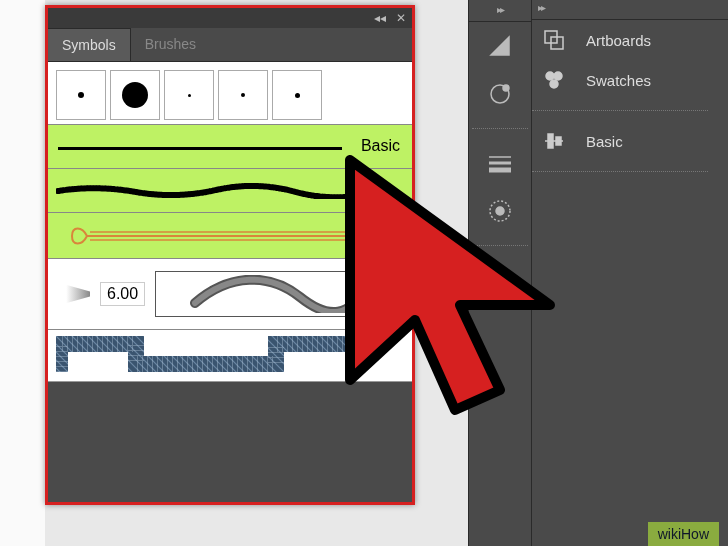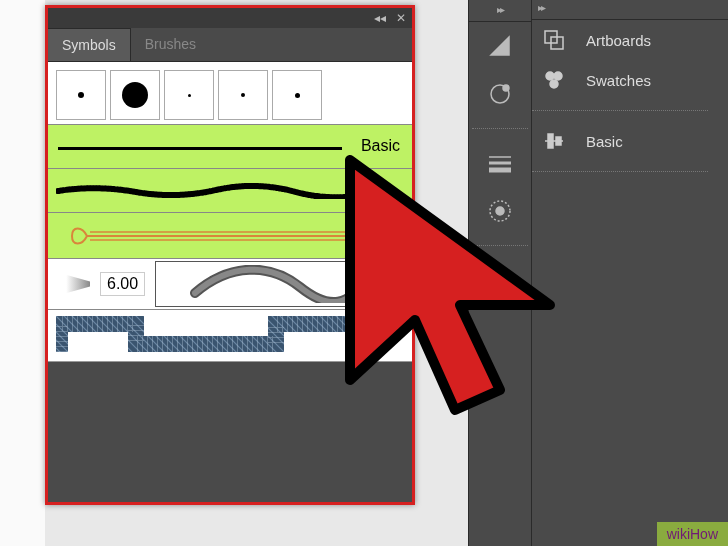--- a/index.html
+++ b/index.html
@@ -104,21 +104,21 @@
   .charcoal-row svg { position: absolute; left: 8px; top: 14px; }
   .scroll-row {
     height: 46px;
   }
   .scroll-row svg { position: absolute; left: 14px; top: 8px; }
   .wave-section {
     display: flex;
     align-items: center;
     gap: 10px;
     border-top: 1px solid #888;
-    padding: 2px 8px;
+    padding: 12px 8px;
     background: #fff;
   }
   .wave-section .taper {
     width: 34px; height: 24px;
     background: linear-gradient(90deg,#888 0%, transparent 70%);
     clip-path: polygon(0 40%, 100% 0, 100% 100%, 0 60%);
     transform: scaleX(-1);
   }
   .wave-section .num {
     font-size: 16px; color: #000;
@@ -199,24 +199,24 @@
   .list-item svg { stroke: #ccc; fill: none; stroke-width: 1.5; }
   .list-item .li-icon { width: 24px; height: 24px; display:flex; align-items:center; justify-content:center;}
   .big-cursor {
     position: absolute;
     left: 330px;
     top: 150px;
     pointer-events: none;
   }
   .watermark {
     position: absolute;
-    right: 0;
+    right: 9px;
     bottom: 0;
     background: #8aab3f;
-    color: #701a75;
+    color: #0f172a;
     font-size: 14px;
     padding: 4px 10px;
     font-family: Arial, sans-serif;
   }
 </style>
 </head>
 <body>
 
 <div class="canvas-bg"></div>
 

